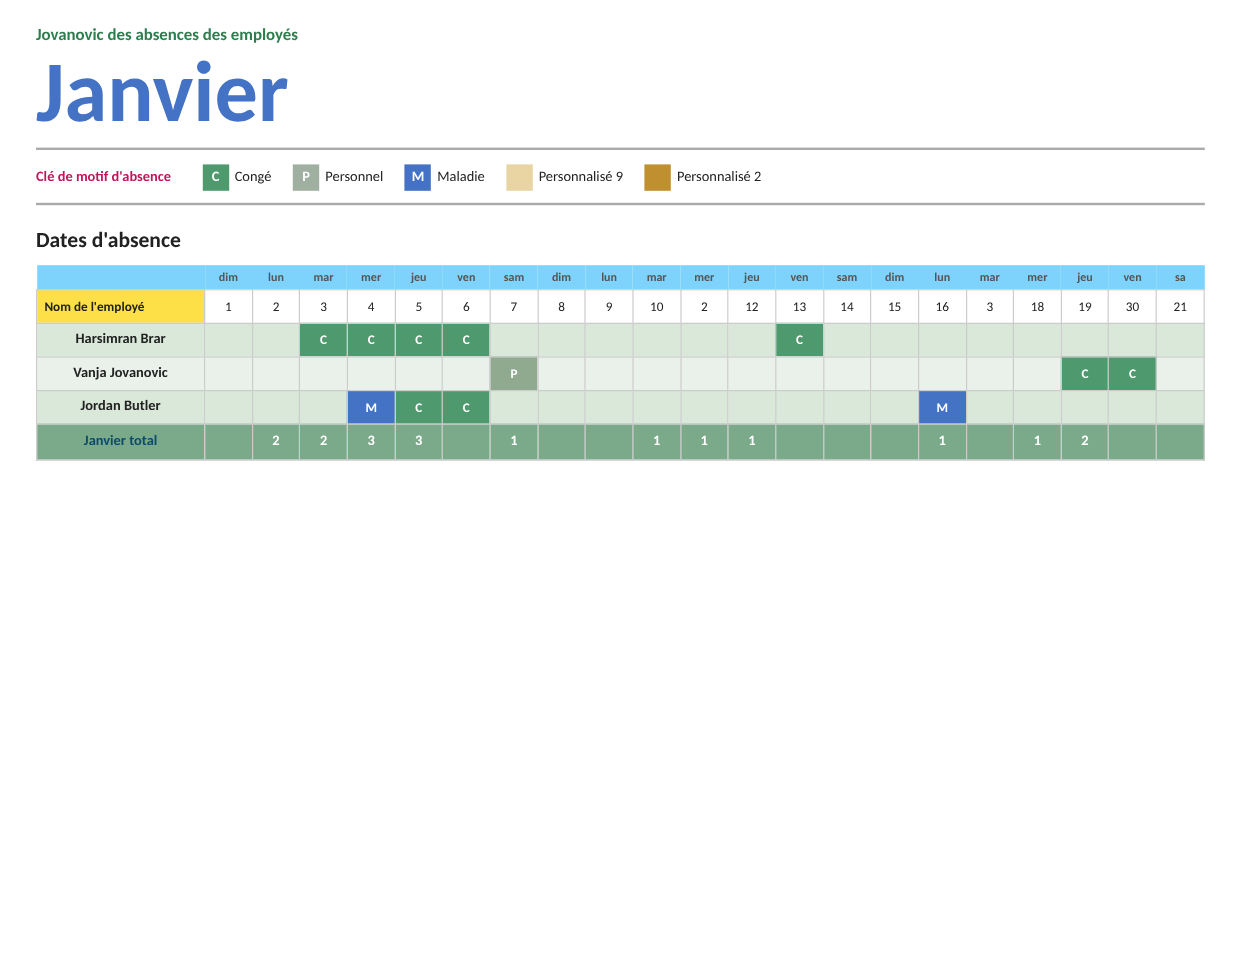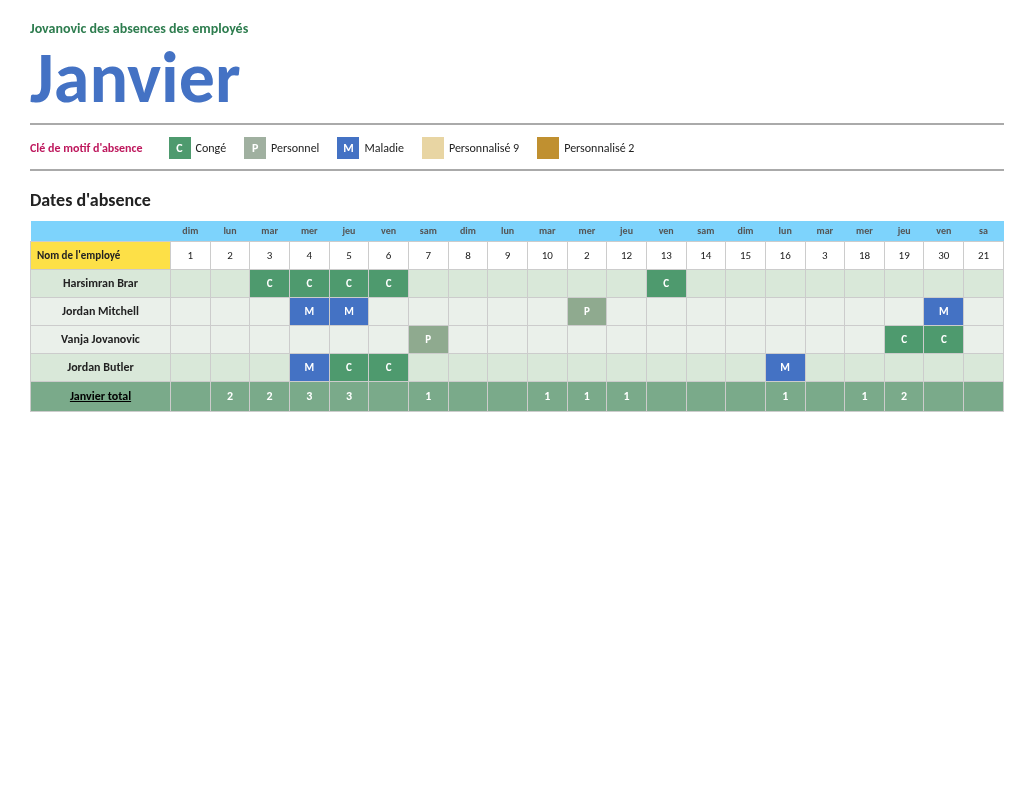--- a/index.html
+++ b/index.html
@@ -133,22 +133,21 @@
 
     .total-row td {
       background: #7aaa8a;
       color: #fff;
       font-weight: 700;
       font-size: 12px;
       height: 30px;
     }
     .total-row .employee-name {
       background: #7aaa8a;
-      color: #000000;
-      text-decoration: underline;
+      color: #0c4a6e;
     }
     .total-row td.empty-val {
       background: #7aaa8a;
     }
 
     .col-name { width: 140px; }
   </style>
 </head>
 <body>
 
@@ -255,44 +254,20 @@
           <td></td>
           <td></td>
           <td></td>
           <td></td>
           <td></td>
           <td></td>
           <td></td>
           <td></td>
         </tr>
         <tr class="row-odd">
-          <td class="employee-name">Jordan Mitchell</td>
-          <td></td>
-          <td></td>
-          <td></td>
-          <td class="cell-maladie">M</td>
-          <td class="cell-maladie">M</td>
-          <td></td>
-          <td></td>
-          <td></td>
-          <td></td>
-          <td></td>
-          <td class="cell-personnel">P</td>
-          <td></td>
-          <td></td>
-          <td></td>
-          <td></td>
-          <td></td>
-          <td></td>
-          <td></td>
-          <td></td>
-          <td class="cell-maladie">M</td>
-          <td></td>
-        </tr>
-        <tr class="row-odd">
           <td class="employee-name">Vanja Jovanovic</td>
           <td></td>
           <td></td>
           <td></td>
           <td></td>
           <td></td>
           <td></td>
           <td class="cell-personnel">P</td>
           <td></td>
           <td></td>

